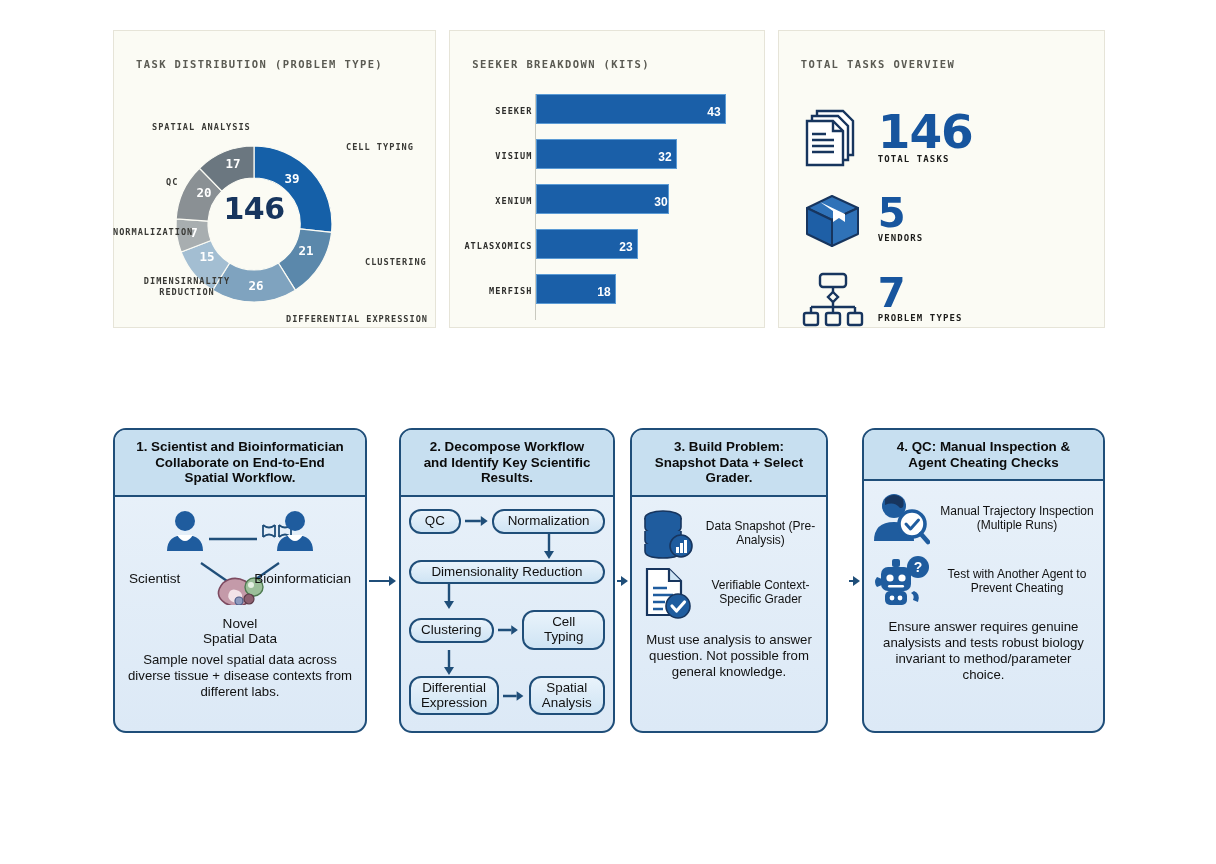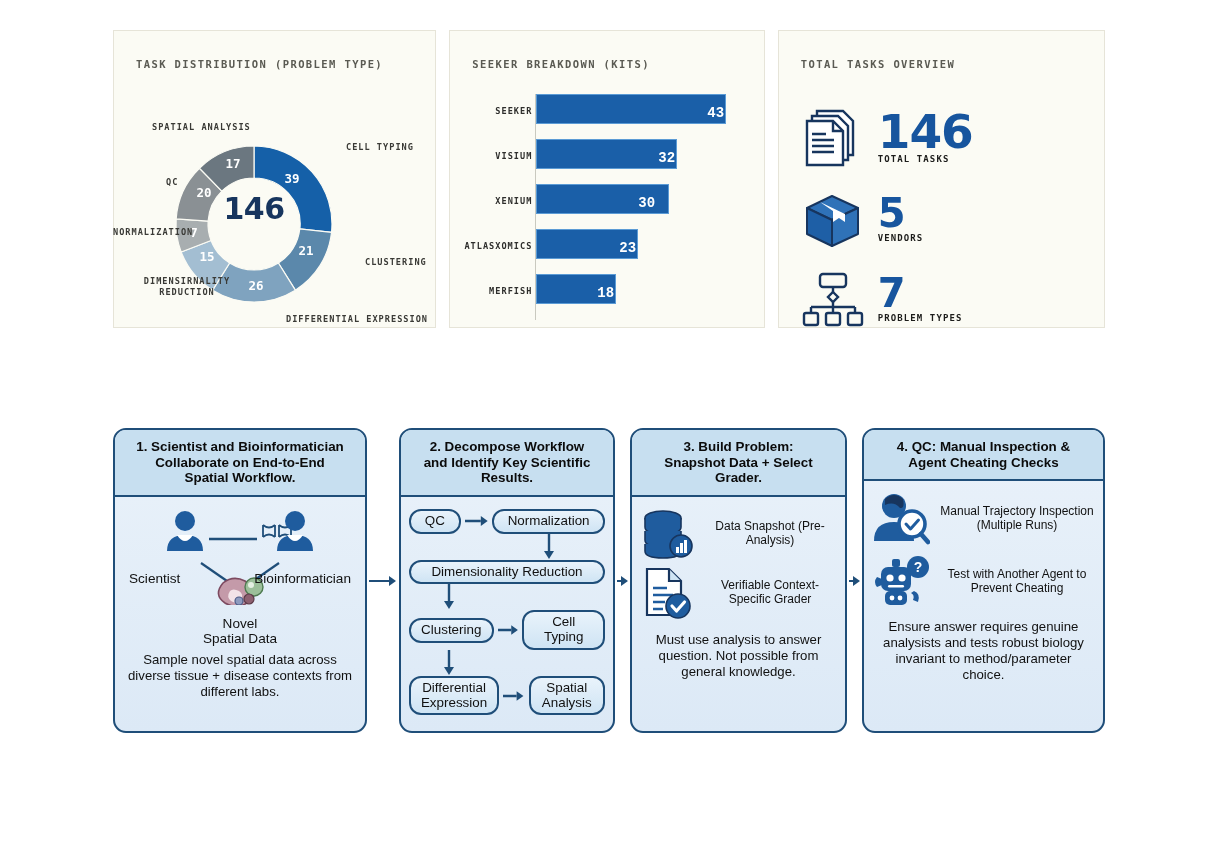--- a/index.html
+++ b/index.html
@@ -47,22 +47,22 @@
 
   
   .bars{position:absolute;left:0;top:0;width:100%;height:100%;}
   .bar-label{
     position:absolute;font-family:"DejaVu Sans Mono",monospace;
     font-size:8.6px;letter-spacing:1.0px;color:#2e2e2c;font-weight:700;
     text-align:right;width:82px;
   }
   .bar-rect{position:absolute;background:#1a5fa8;border:1px solid #5b9bd5;box-sizing:border-box;}
   .bar-val{
-    position:absolute;font-family:Liberation Mono, monospace;
-    font-size:14px;color:#ffffff;font-weight:700;
+    position:absolute;font-family:Liberation Sans, sans-serif;
+    font-size:12px;color:#ffffff;font-weight:700;
   }
   .axis-line{position:absolute;background:#c9c9bf;width:1px;}
 
   
   .stat-row{position:absolute;display:flex;align-items:center;gap:13px;}
   .stat-r1{left:22px;top:76px;}
   .stat-r2{left:22px;top:160px;}
   .stat-r3{left:22px;top:240px;}
   .stat-num{
     font-family:"DejaVu Sans",sans-serif;font-weight:700;color:#17559e;
@@ -78,21 +78,21 @@
   
   .flow{position:absolute;left:113px;top:428px;width:992px;height:312px;}
   .panel{
     position:absolute;top:0;height:305px;box-sizing:border-box;
     border:2px solid #1f4e79;border-radius:13px;
     background:linear-gradient(180deg,#eaf2fa 0%,#dce9f6 100%);
     overflow:hidden;
   }
   .p1{left:0px;width:254px;}
   .p2{left:286px;width:216px;}
-  .p3{left:517px;width:217px;}
+  .p3{left:517px;width:198px;}
   .p4{left:749px;width:243px;}
   .p-head{
     background:#c7dff0;border-bottom:2px solid #1f4e79;
     padding:9px 20px 9px;text-align:center;
     font-family:"Liberation Sans",sans-serif;font-weight:700;font-size:13.4px;
     color:#0b0b0b;line-height:1.17;
   }
   .p-body{padding:8px 8px 6px;text-align:center;}
   .p-foot{
     font-family:"Liberation Sans",sans-serif;font-size:13.2px;color:#111;
@@ -178,21 +178,21 @@
       <div class="bar-label" style="left:0px;top:255px;">MERFISH</div>
 
       <div class="bar-rect" style="left:86px;top:63px;width:190px;height:30px;"></div>
       <div class="bar-rect" style="left:86px;top:108px;width:141px;height:30px;"></div>
       <div class="bar-rect" style="left:86px;top:153px;width:133px;height:30px;"></div>
       <div class="bar-rect" style="left:86px;top:198px;width:102px;height:30px;"></div>
       <div class="bar-rect" style="left:86px;top:243px;width:80px;height:30px;"></div>
 
       <div class="bar-val" style="left:257px;top:74px;">43</div>
       <div class="bar-val" style="left:208px;top:119px;">32</div>
-      <div class="bar-val" style="left:188px;top:164px;">30</div>
+      <div class="bar-val" style="left:204px;top:164px;">30</div>
       <div class="bar-val" style="left:169px;top:209px;">23</div>
       <div class="bar-val" style="left:147px;top:254px;">18</div>
     </div>
   </div>
 
   <div class="card c3">
     <div class="card-title">TOTAL TASKS OVERVIEW</div>
 
     <div class="stat-row stat-r1">
       <svg width="64" height="62" viewBox="0 0 64 62">

